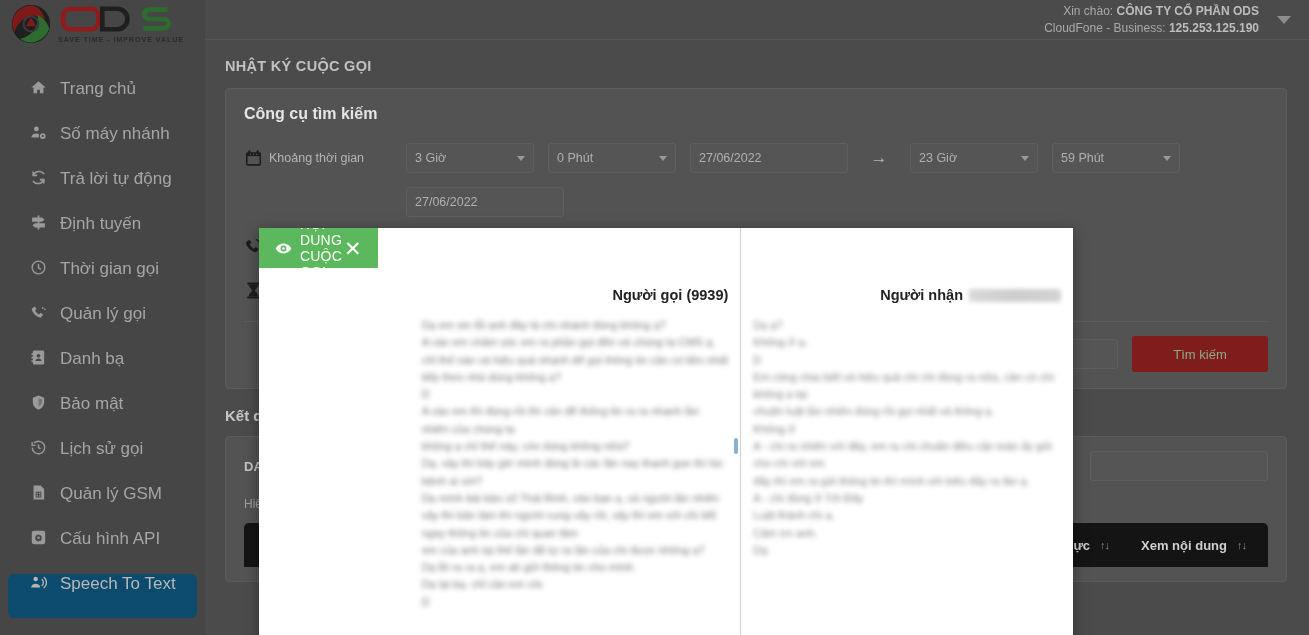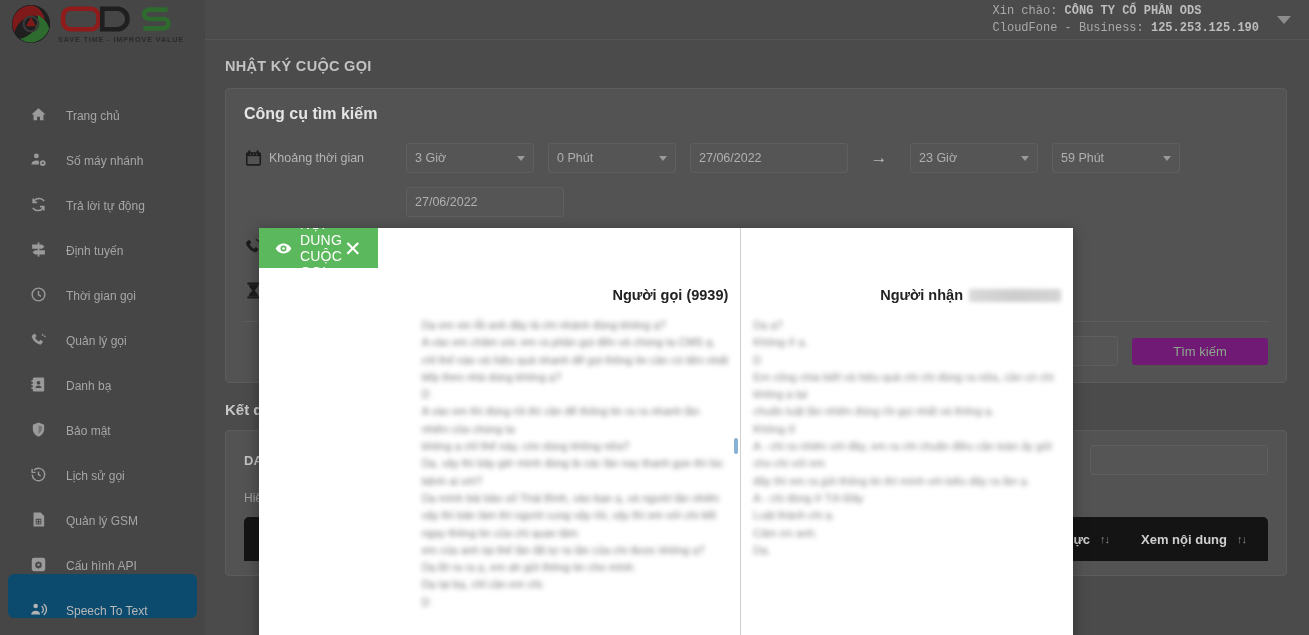--- a/index.html
+++ b/index.html
@@ -30,42 +30,42 @@
   .logo-text { display: flex; flex-direction: column; justify-content: center; }
   .logo-ods { display:flex; line-height: 1; }
   .logo-ods svg { display:block; }
   .logo-tag {
     font-size: 7.2px; font-weight: 700; letter-spacing: 0.9px;
     color: #2b2b2b; margin-top: 2px; white-space: nowrap;
   }
 
   .nav { margin-top: 31px; }
   .nav-item {
-    display: flex; align-items: flex-end; gap: 19px;
+    display: flex; align-items: flex-start; gap: 13px;
     height: 44px; margin: 1px 8px; padding: 0 0 0 22px;
     border-radius: 6px;
-    color: #a6a6a6; font-size: 12px;
+    color: #a6a6a6; font-size: 17px;
     white-space: nowrap;
     cursor: pointer;
   }
   .nav-item .ico { width: 17px; height: 17px; flex:0 0 17px; display:flex; align-items:center; justify-content:center; color:#9a9a9a; }
   .nav-item .ico svg { display:block; }
   .nav-item.active { background: #0c4a6e; color: #b9b9b9; }
   .nav-item.active .ico { color: #b3b3b3; }
 
   
   .main { flex: 1; height: 635px; position: relative; background: #4b4b4b; overflow: hidden; }
 
   .topbar {
     height: 40px; background: #4b4b4b;
     display: flex; justify-content: flex-end; align-items: center;
     padding-right: 12px;
     border-bottom: 1px solid #555;
   }
-  .greet { font-size: 12px; line-height: 17px; color: #a9a9a9; font-family: Liberation Mono, monospace; }
+  .greet { text-align: right; font-size: 12px; line-height: 17px; color: #a9a9a9; }
   .greet b { color: #bdbdbd; font-weight: 700; }
   .caret-dn {
     margin-left: 18px; margin-right: 6px;
     width: 0; height: 0;
     border-left: 7px solid transparent; border-right: 7px solid transparent;
     border-top: 8px solid #8d8d8d;
   }
 
   .tabs {
     height: 42px; display: flex; align-items: stretch;
@@ -109,22 +109,22 @@
   .sel { width: 128px; justify-content: space-between; }
   .sel .chev { width: 0; height: 0; border-left:4px solid transparent; border-right:4px solid transparent; border-top:5px solid #9a9a9a; }
   .inp-date { width: 158px; }
   .arrow-mid { color: #b9b9b9; font-size: 17px; width: 34px; text-align: center; }
 
   .row2-inp { width: 178px; }
   .divider { height: 1px; background: #5d5d5d; margin: 16px 0 14px; }
 
   .actions { display: flex; justify-content: flex-end; align-items: center; gap: 14px; }
   .btn-search {
-    width: 136px; height: 27px; border-radius: 3px;
-    background: #701a75; color: #8ea88c; font-size: 13px;
+    width: 136px; height: 36px; border-radius: 3px;
+    background: #7f1d1d; color: #8ea88c; font-size: 13px;
     display: flex; align-items: center; justify-content: center;
     border: none; cursor: pointer;
   }
 
   .section-title { font-size: 15px; font-weight: 700; color: #c7c7c7; margin: 18px 0 12px; }
 
   .card2 { background:#535353; border:1px solid #5c5c5c; border-radius:4px; padding: 14px 18px; }
   .card2-head { display:flex; align-items:center; justify-content: space-between; }
   .card2-title { font-size: 13px; font-weight: 700; color:#c4c4c4; }
   .btn-excel {

